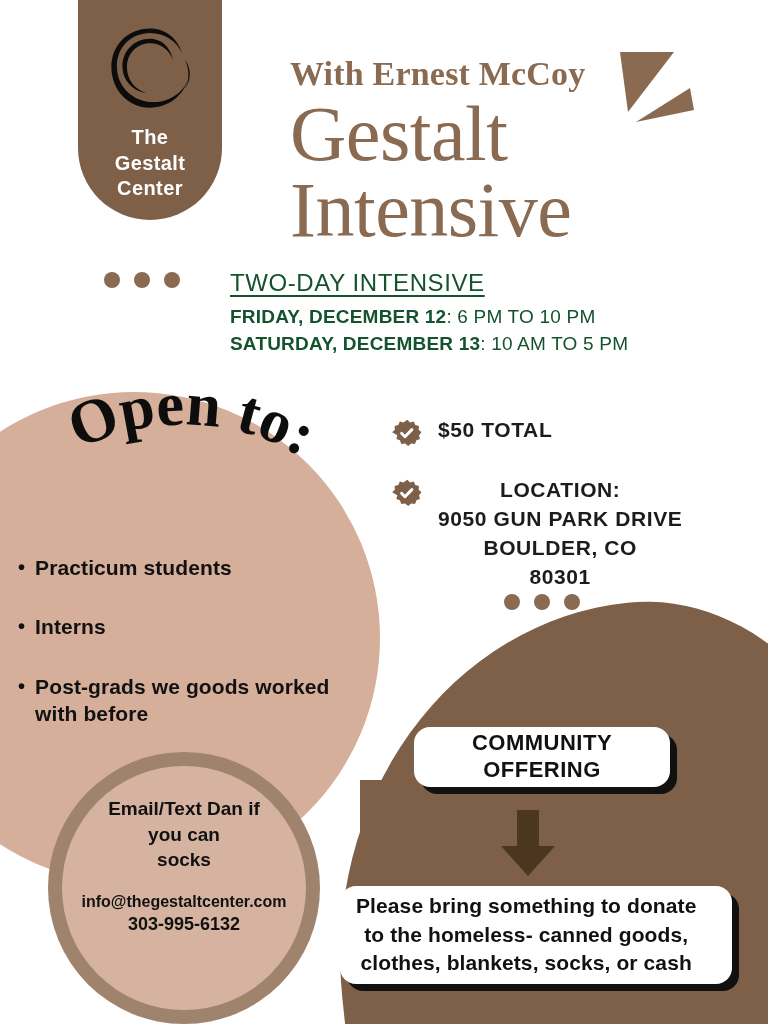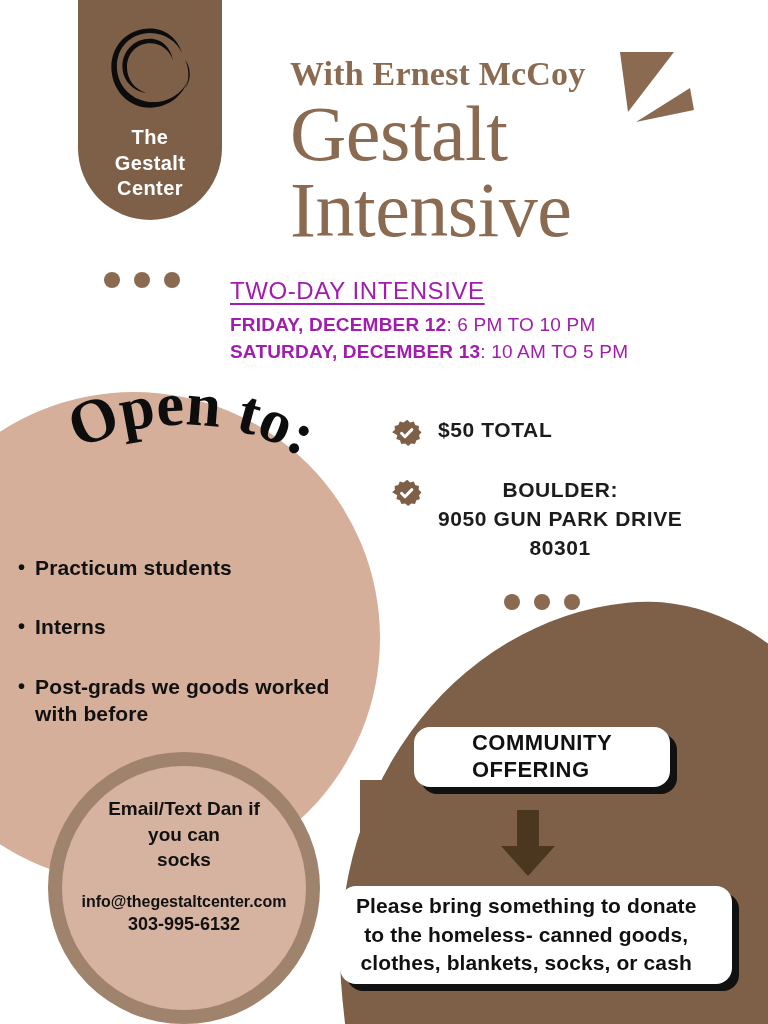--- a/index.html
+++ b/index.html
@@ -157,23 +157,23 @@
     border-radius: 50%;
     background: #8a6a50;
   }
   #dots-1 { left: 104px; top: 272px; }
   #dots-2 { left: 504px; top: 594px; }
 
   
   #schedule {
     position: absolute;
     left: 230px;
-    top: 277px;
+    top: 269px;
     width: 520px;
-    color: #a21caf;
+    color: #14532d;
   }
   #sched-head {
     font-size: 24px;
     font-weight: normal;
     letter-spacing: 0.6px;
     text-decoration: underline;
     text-underline-offset: 4px;
     margin-bottom: 7px;
   }
   .sched-row {
@@ -275,20 +275,21 @@
   
   .shadow-box {
     position: absolute;
     background: #ffffff;
     border-radius: 16px;
     box-shadow: 7px 7px 0 #111111;
     box-sizing: border-box;
     display: flex;
     align-items: center;
     justify-content: center;
+    text-align: center;
     color: #111111;
     font-weight: bold;
   }
   #community-box {
     left: 414px;
     top: 727px;
     width: 256px;
     height: 60px;
     font-size: 22px;
     line-height: 1.22;
@@ -377,22 +378,23 @@
         <path d="M10.2 16.3l3.6 3.7 7.4-7.6" stroke="#ffffff" stroke-width="3.1" fill="none" stroke-linecap="round" stroke-linejoin="round"></path>
       </svg>
       <div class="info-text">$50 TOTAL</div>
     </div>
     <div class="info-item">
       <svg class="badge-icon" viewBox="0 0 32 32">
         <path d="M16 0.6l3.2 3.0 4.3-1.0 1.7 4.1 4.3 1.0-0.3 4.4 3.2 3.0-2.8 3.4 1.1 4.3-4.1 1.6-1.7 4.1-4.4-0.4-3.5 2.8-3.5-2.8-4.4 0.4-1.7-4.1-4.1-1.6 1.1-4.3L-1.6 15.1l3.2-3.0-0.3-4.4 4.3-1.0 1.7-4.1 4.3 1.0z" transform="translate(1.6,1.4) scale(0.92)" fill="#7e6049"></path>
         <path d="M10.2 16.3l3.6 3.7 7.4-7.6" stroke="#ffffff" stroke-width="3.1" fill="none" stroke-linecap="round" stroke-linejoin="round"></path>
       </svg>
       <div class="info-text">
-        <div>BOULDER:</div>
+        <div>LOCATION:</div>
         <div>9050 GUN PARK DRIVE</div>
+        <div>BOULDER, CO</div>
         <div>80301</div>
       </div>
     </div>
   </div>
 
   <svg id="open-to" viewBox="0 0 380 170">
     <defs>
       <path id="arcpath" d="M 18 96 A 190 150 0 0 1 286 62" fill="none"></path>
     </defs>
     <text>

